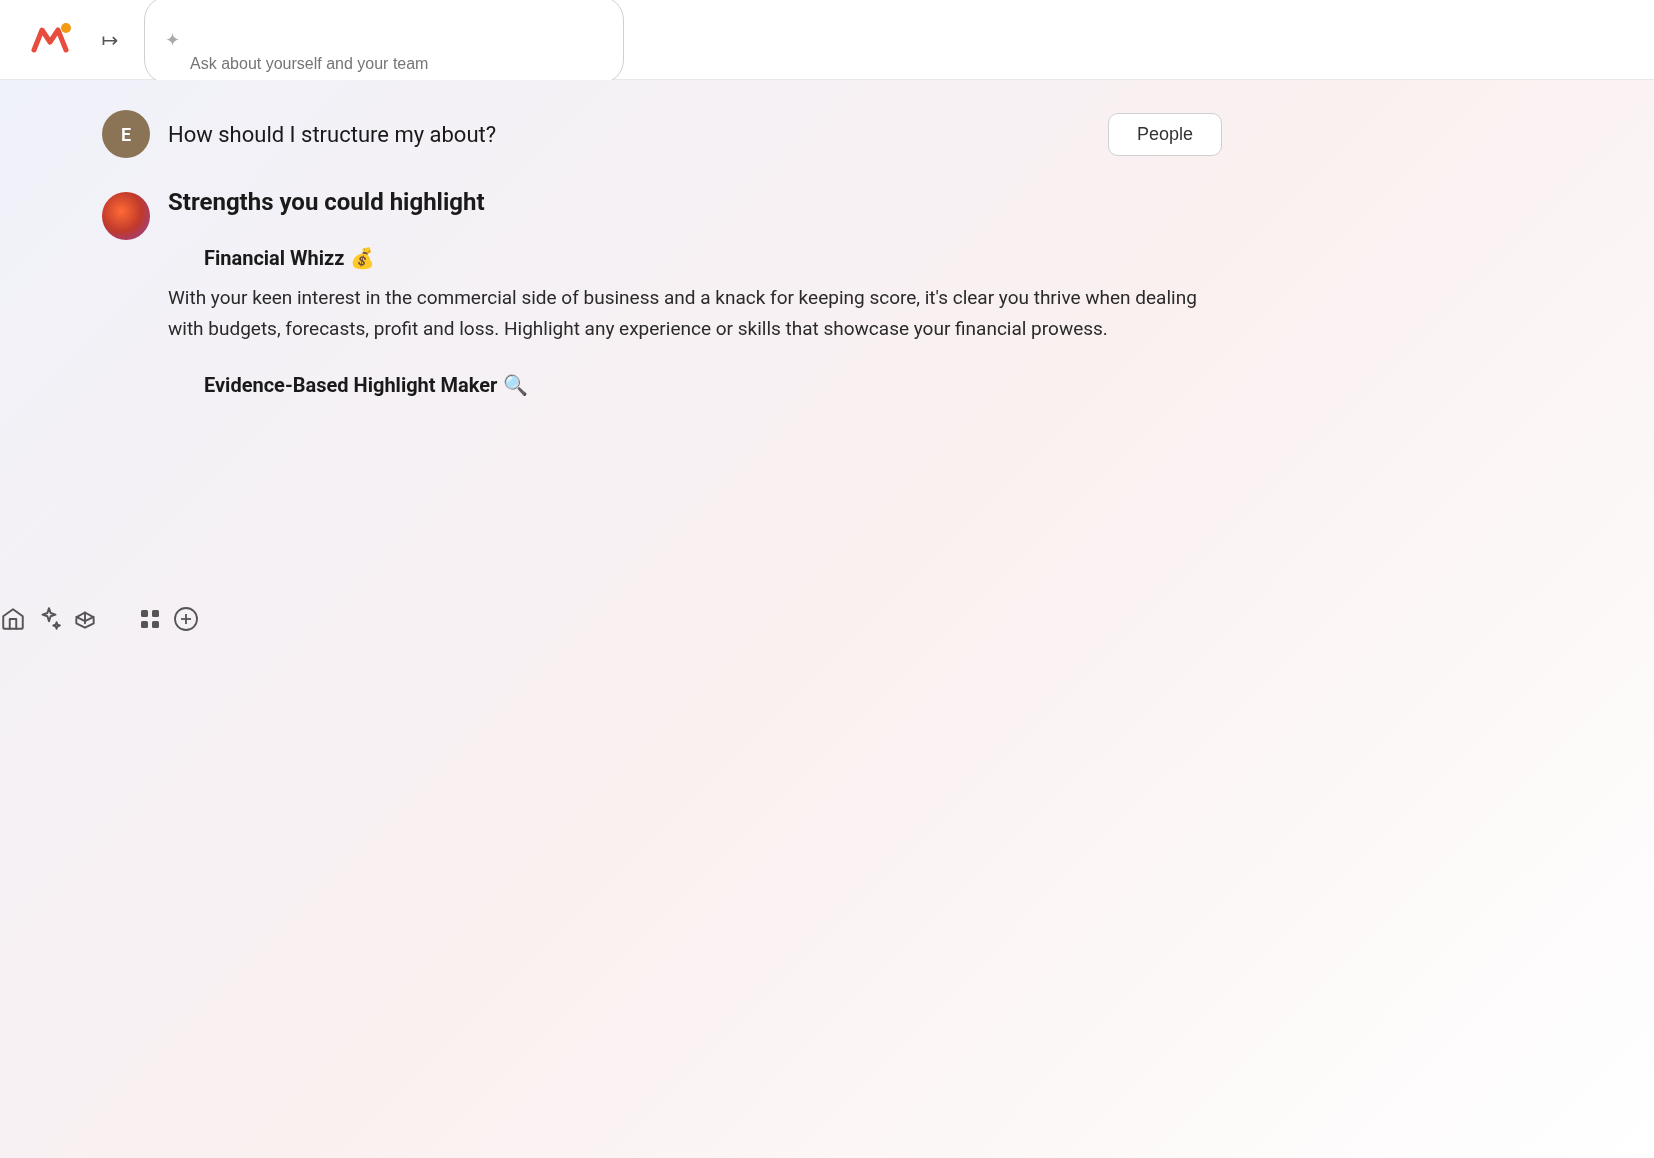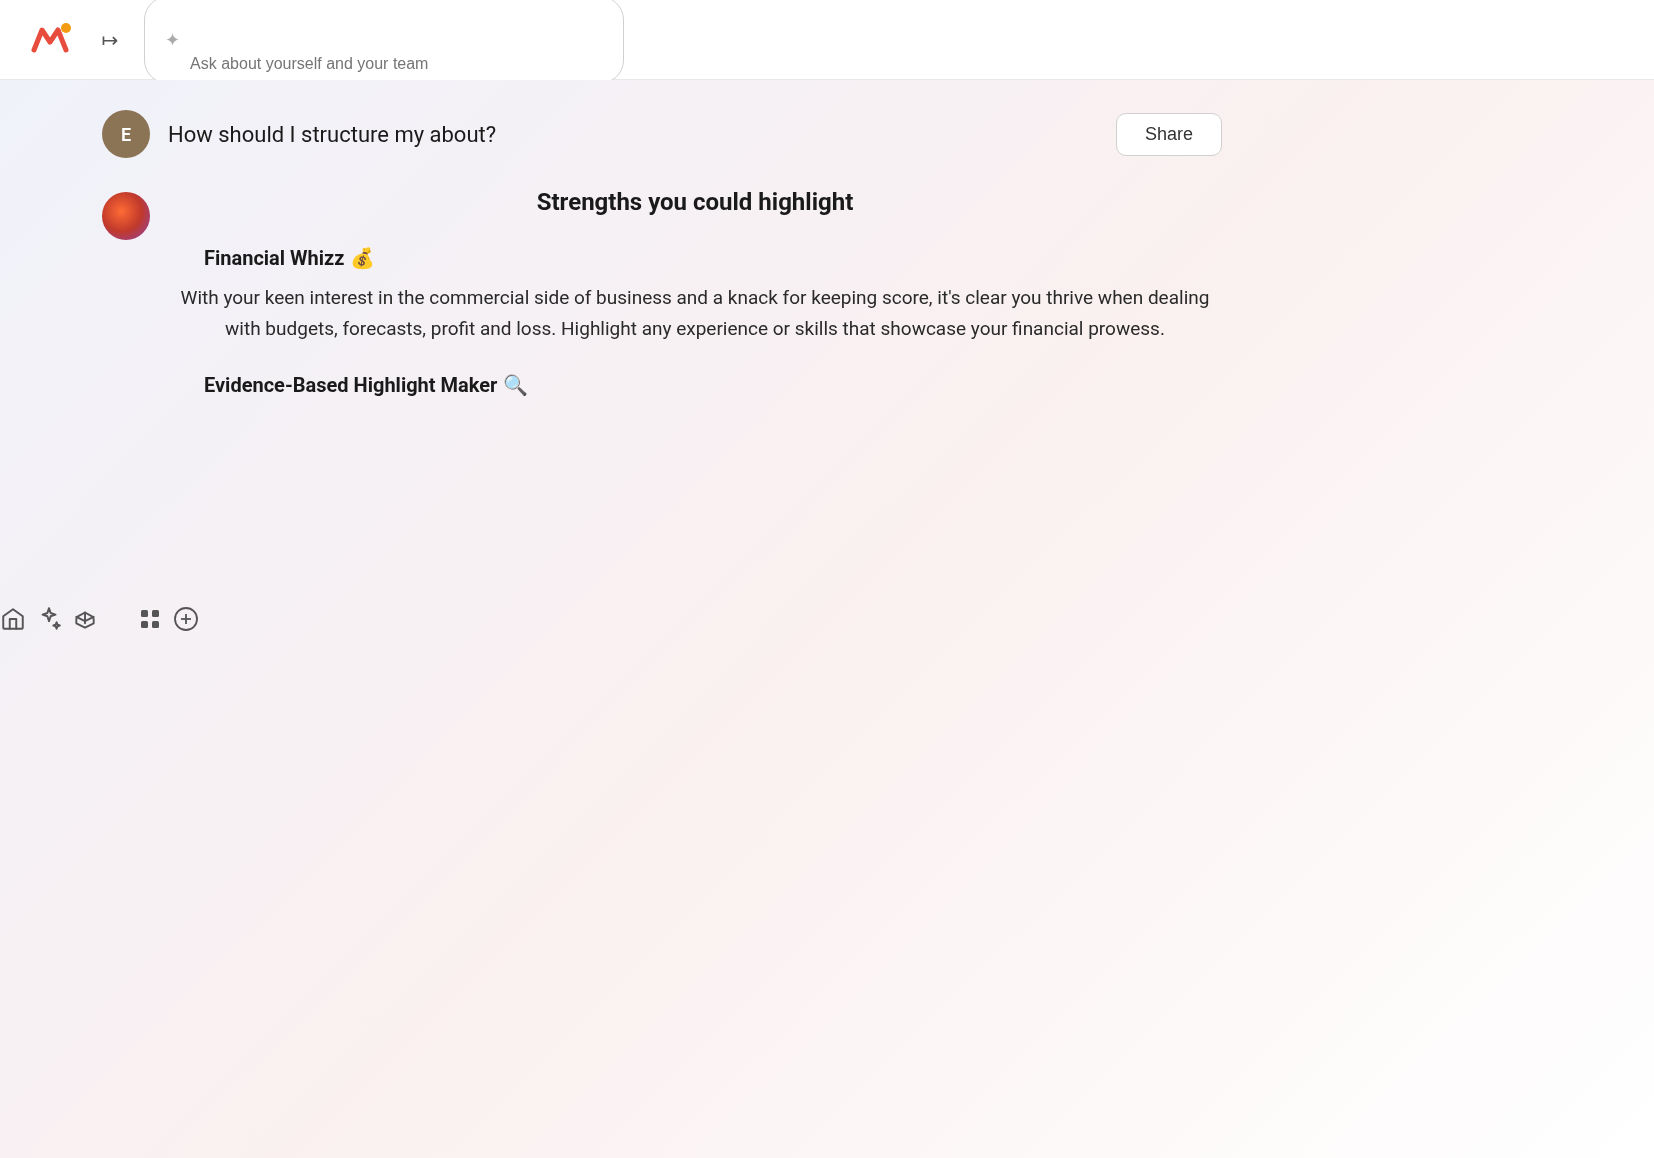--- a/index.html
+++ b/index.html
@@ -155,21 +155,20 @@
       background: #fff;
       cursor: pointer;
       font-weight: 500;
     }
 
     
     .response-row {
       display: flex;
       align-items: flex-start;
       gap: 18px;
-      text-align: center;
     }
 
     .ai-avatar {
       width: 48px;
       height: 48px;
       border-radius: 50%;
       background: radial-gradient(circle at 40% 40%, #ff6b35, #c0392b, #8e44ad);
       flex-shrink: 0;
       margin-top: 4px;
     }
@@ -309,21 +308,21 @@
 
   <div class="content">
 
     <div class="question-row">
       <div class="question-left">
         <div class="user-avatar">
           <span>E</span>
         </div>
         <span class="question-text">How should I structure my about?</span>
       </div>
-      <button class="share-btn">Share</button>
+      <button class="share-btn">People</button>
     </div>
 
     <div class="response-row">
       <div class="ai-avatar"></div>
 
       <div class="response-content">
         <div class="response-title">Strengths you could highlight</div>
 
         <div class="strength-section">
           <div class="strength-title">

